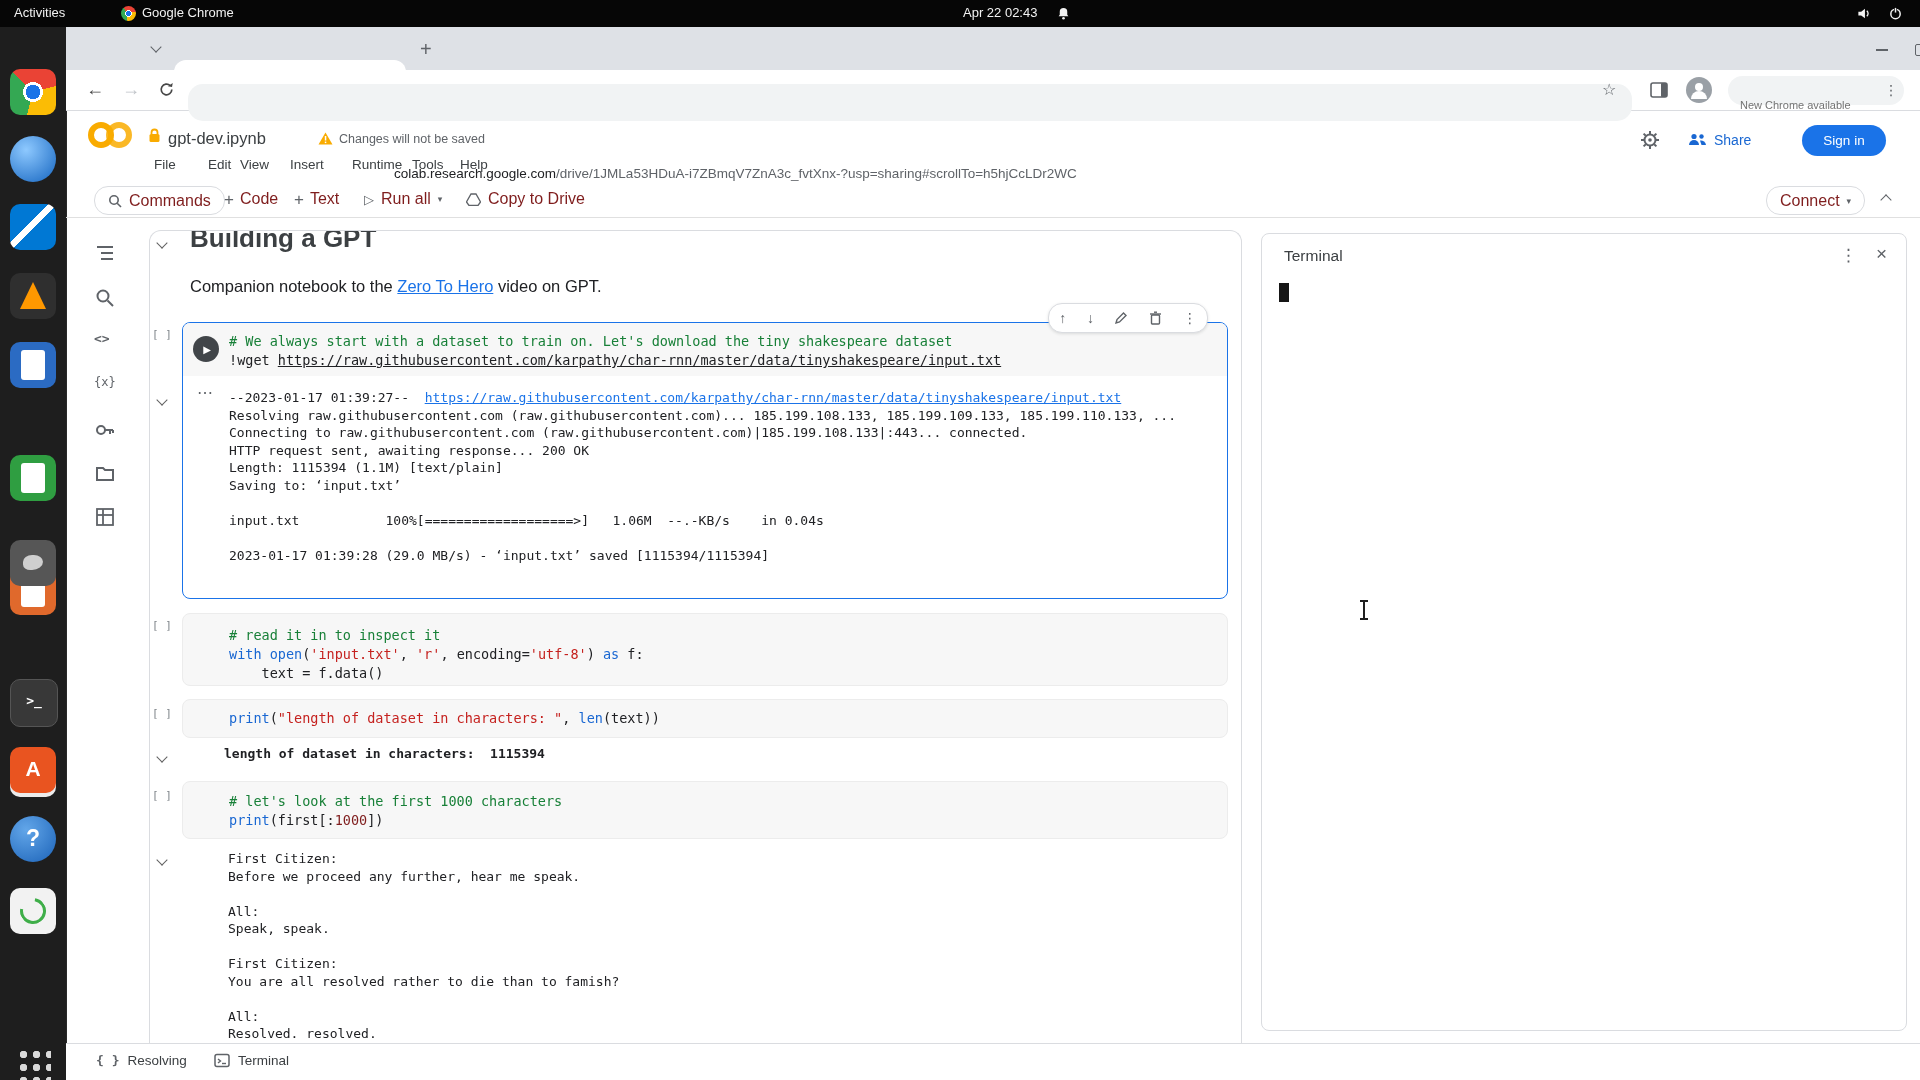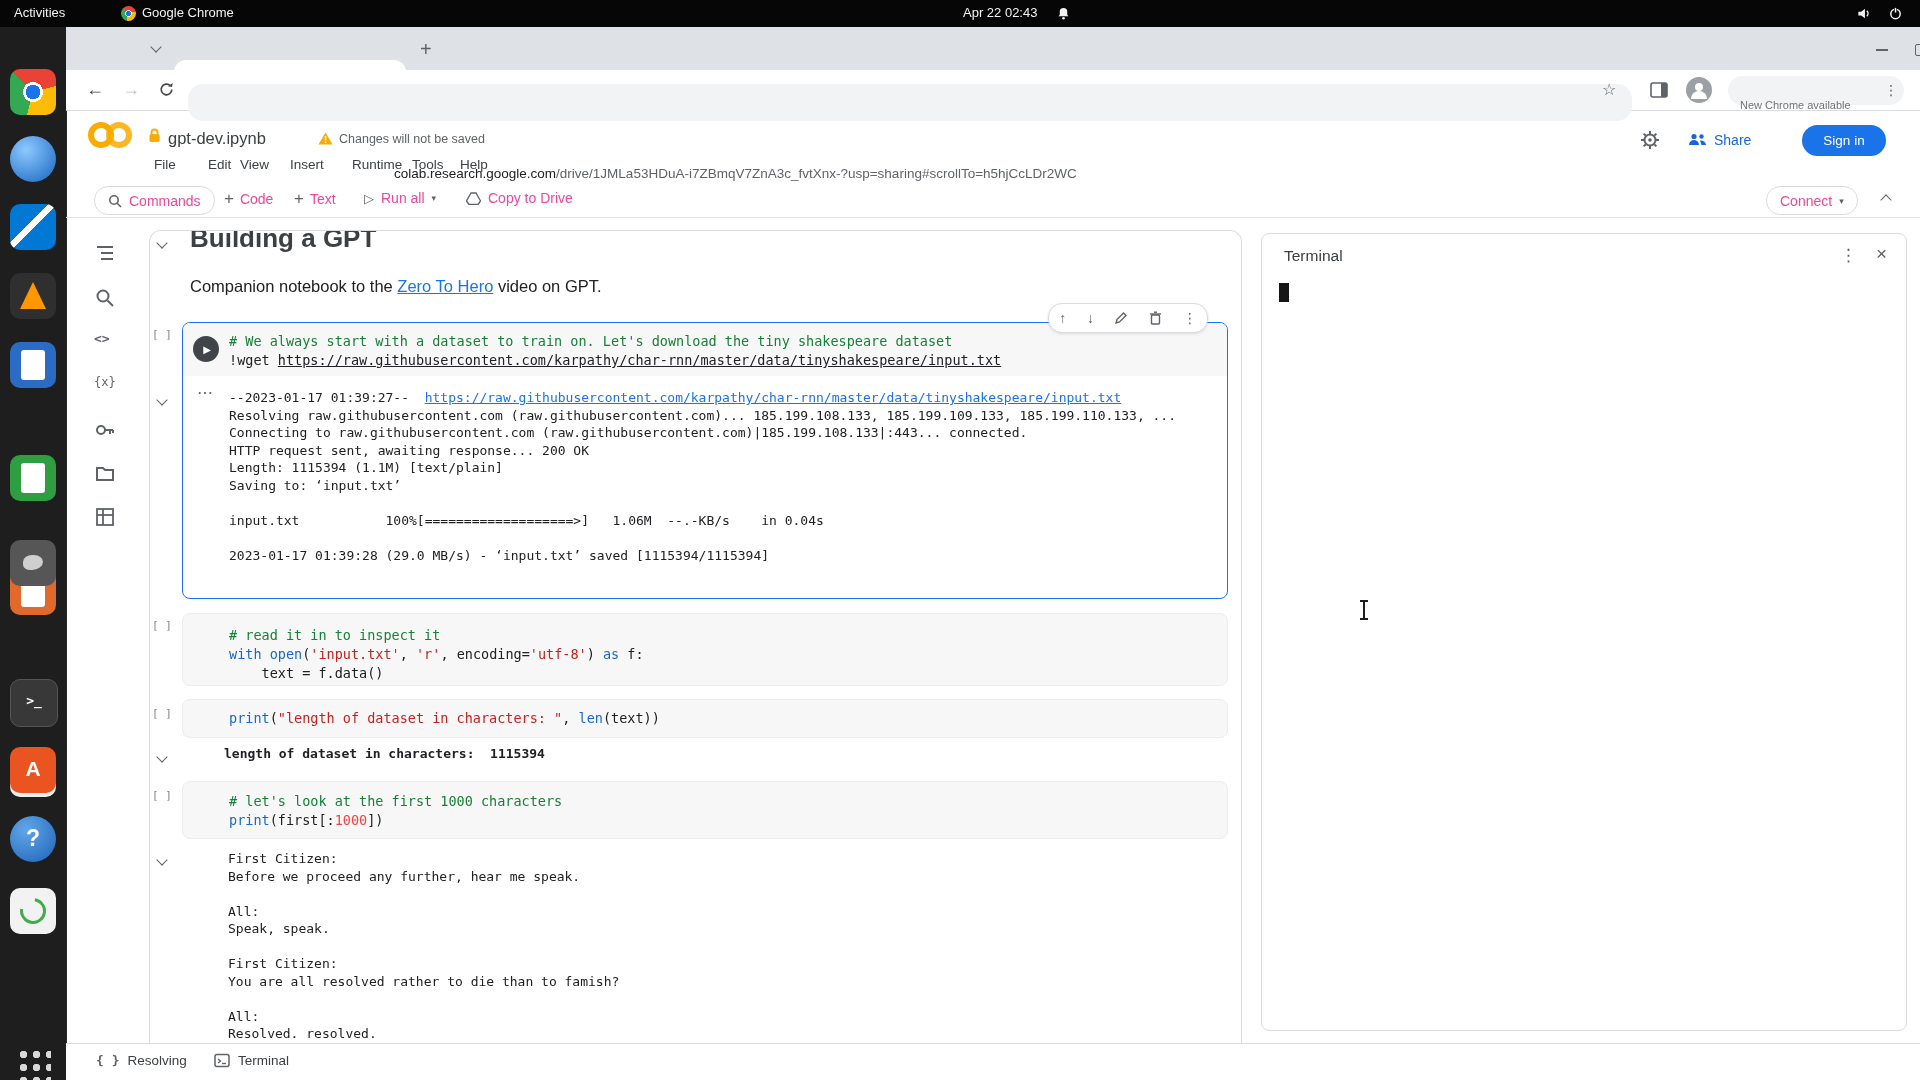--- a/index.html
+++ b/index.html
@@ -56,41 +56,41 @@
   .chv.up{transform:rotate(-135deg);}
   .chv.dark{border-color:#616161;}
 
   
   .co-logo{position:absolute;width:48px;height:30px;}
   .co-logo::before,.co-logo::after{content:"";position:absolute;top:2px;width:14px;height:14px;border:6px solid #f9ab00;border-radius:50%;}
   .co-logo::before{left:2px;} .co-logo::after{left:20px;opacity:.85;}
   #signin{position:absolute;left:1802px;top:125px;width:84px;height:31px;border-radius:16px;background:#1a73e8;color:#fff;
           font-size:13.5px;display:flex;align-items:center;justify-content:center;}
   .menuitem{position:absolute;top:157px;font-size:13.5px;color:#3c4043;}
-  .tbarlabel{font-size:14px;color:#ec4899;}
+  .tbarlabel{font-size:16px;color:#7f1d1d;}
   .chip{position:absolute;height:27px;border:1px solid #dadce0;border-radius:14px;display:flex;align-items:center;gap:7px;padding:0 13px;background:#fff;}
   .railic{position:absolute;left:94px;width:24px;height:24px;color:#5f6368;}
 
   
   #nb{position:absolute;left:149px;top:230px;width:1091px;height:813px;background:#fff;border:1px solid #dadce0;border-bottom:none;border-radius:12px 12px 0 0;overflow:hidden;}
   #nb-heading{position:absolute;left:40px;top:-8px;font-size:26px;font-weight:bold;color:#3c4043;}
   #nb-sub{position:absolute;left:40px;top:46px;font-size:16.5px;color:#202124;}
   #nb-sub .lnk{color:#1a73e8;text-decoration:underline;}
   .cellmark{position:absolute;left:2px;width:28px;font:11px "DejaVu Sans Mono",monospace;color:#80868b;}
   .gutchv{position:absolute;left:8px;}
   .cell{position:absolute;left:32px;width:1044px;border-radius:8px;}
   .cell.plain{background:#f7f7f7;border:1px solid #ececec;}
   #cell1{top:91px;height:275px;border:1.5px solid #1a73e8;background:#fff;overflow:hidden;}
   #cell1 .codearea{position:absolute;left:0;top:0;right:0;height:53px;background:#f7f7f7;}
   #playbtn{position:absolute;left:10px;top:13px;width:26px;height:26px;border-radius:50%;background:#414549;color:#fff;
            font-size:10px;display:flex;align-items:center;justify-content:center;padding-left:2px;box-sizing:border-box;}
   pre.code{margin:0;font:13.5px/19px "DejaVu Sans Mono",monospace;color:#202124;white-space:pre;}
   pre.outp{margin:0;font:13px/17.5px "DejaVu Sans Mono",monospace;color:#202124;white-space:pre;}
   .tk-com{color:#188038;} .tk-str{color:#c5221f;} .tk-kw{color:#1967d2;} .tk-fn{color:#1967d2;}
-  .tk-num{color:#ef4444;} .tk-lnk{color:#202124;text-decoration:underline;} .tk-url{color:#1a73e8;text-decoration:underline;}
+  .tk-num{color:#7f1d1d;} .tk-lnk{color:#202124;text-decoration:underline;} .tk-url{color:#1a73e8;text-decoration:underline;}
   #celltoolbar{position:absolute;left:898px;top:72px;width:158px;height:28px;background:#fff;border:1px solid #dadce0;border-radius:14px;
                display:flex;align-items:center;justify-content:space-around;box-shadow:0 1px 3px rgba(60,64,67,.15);}
   .ct-ic{color:#5f6368;font-size:14px;line-height:1;}
 
   
   #termpanel{position:absolute;left:1261px;top:233px;width:644px;height:796px;background:#fff;border:1px solid #dadce0;border-radius:8px;}
   #termcursor{position:absolute;left:17px;top:49px;width:10px;height:19px;background:#161616;}
   .ibeam{position:absolute;width:2px;height:16px;background:#1f1f1f;}
   .ibeam::before,.ibeam::after{content:"";position:absolute;left:-3px;width:8px;height:2px;background:#1f1f1f;}
   .ibeam::before{top:-2px;} .ibeam::after{bottom:-2px;}

